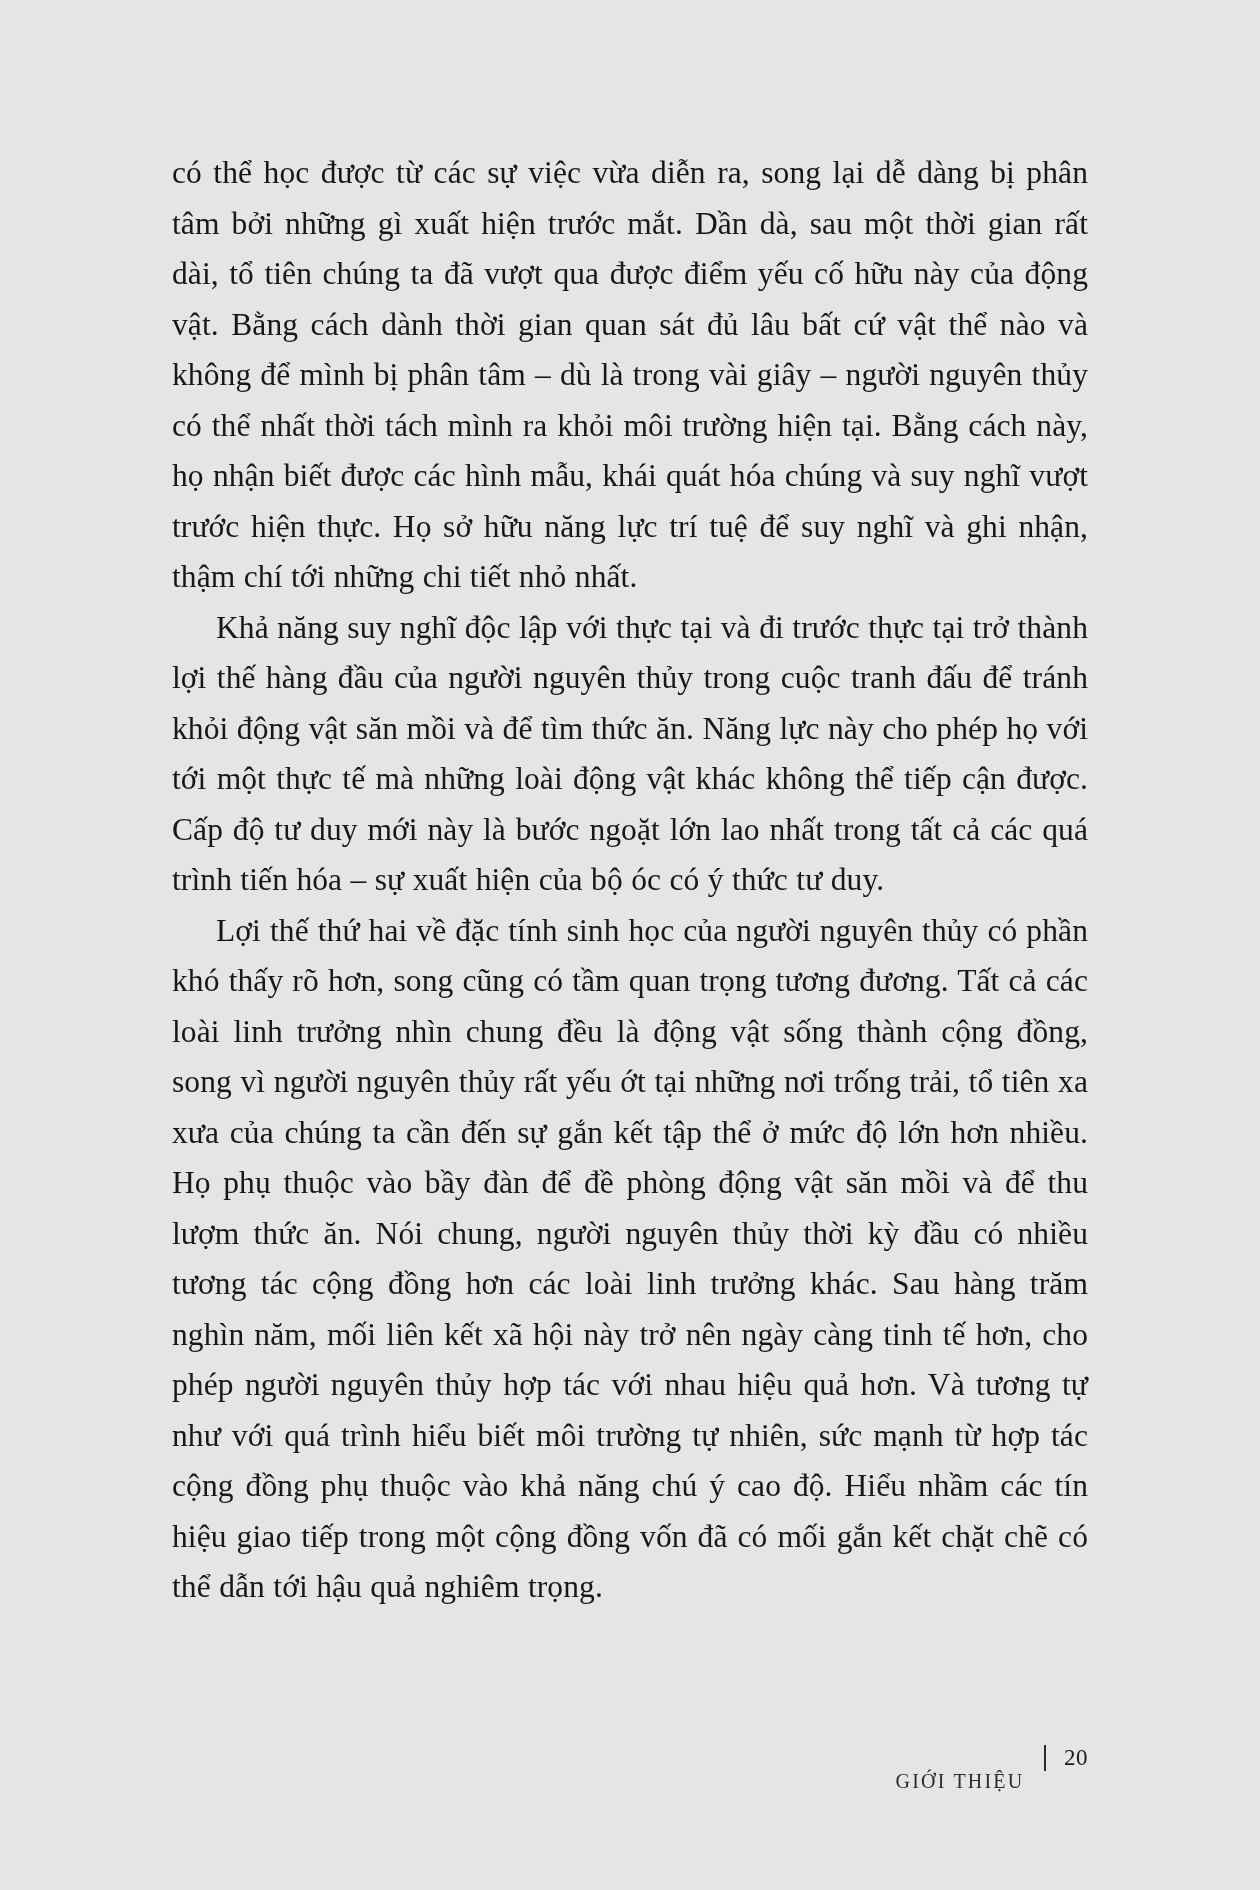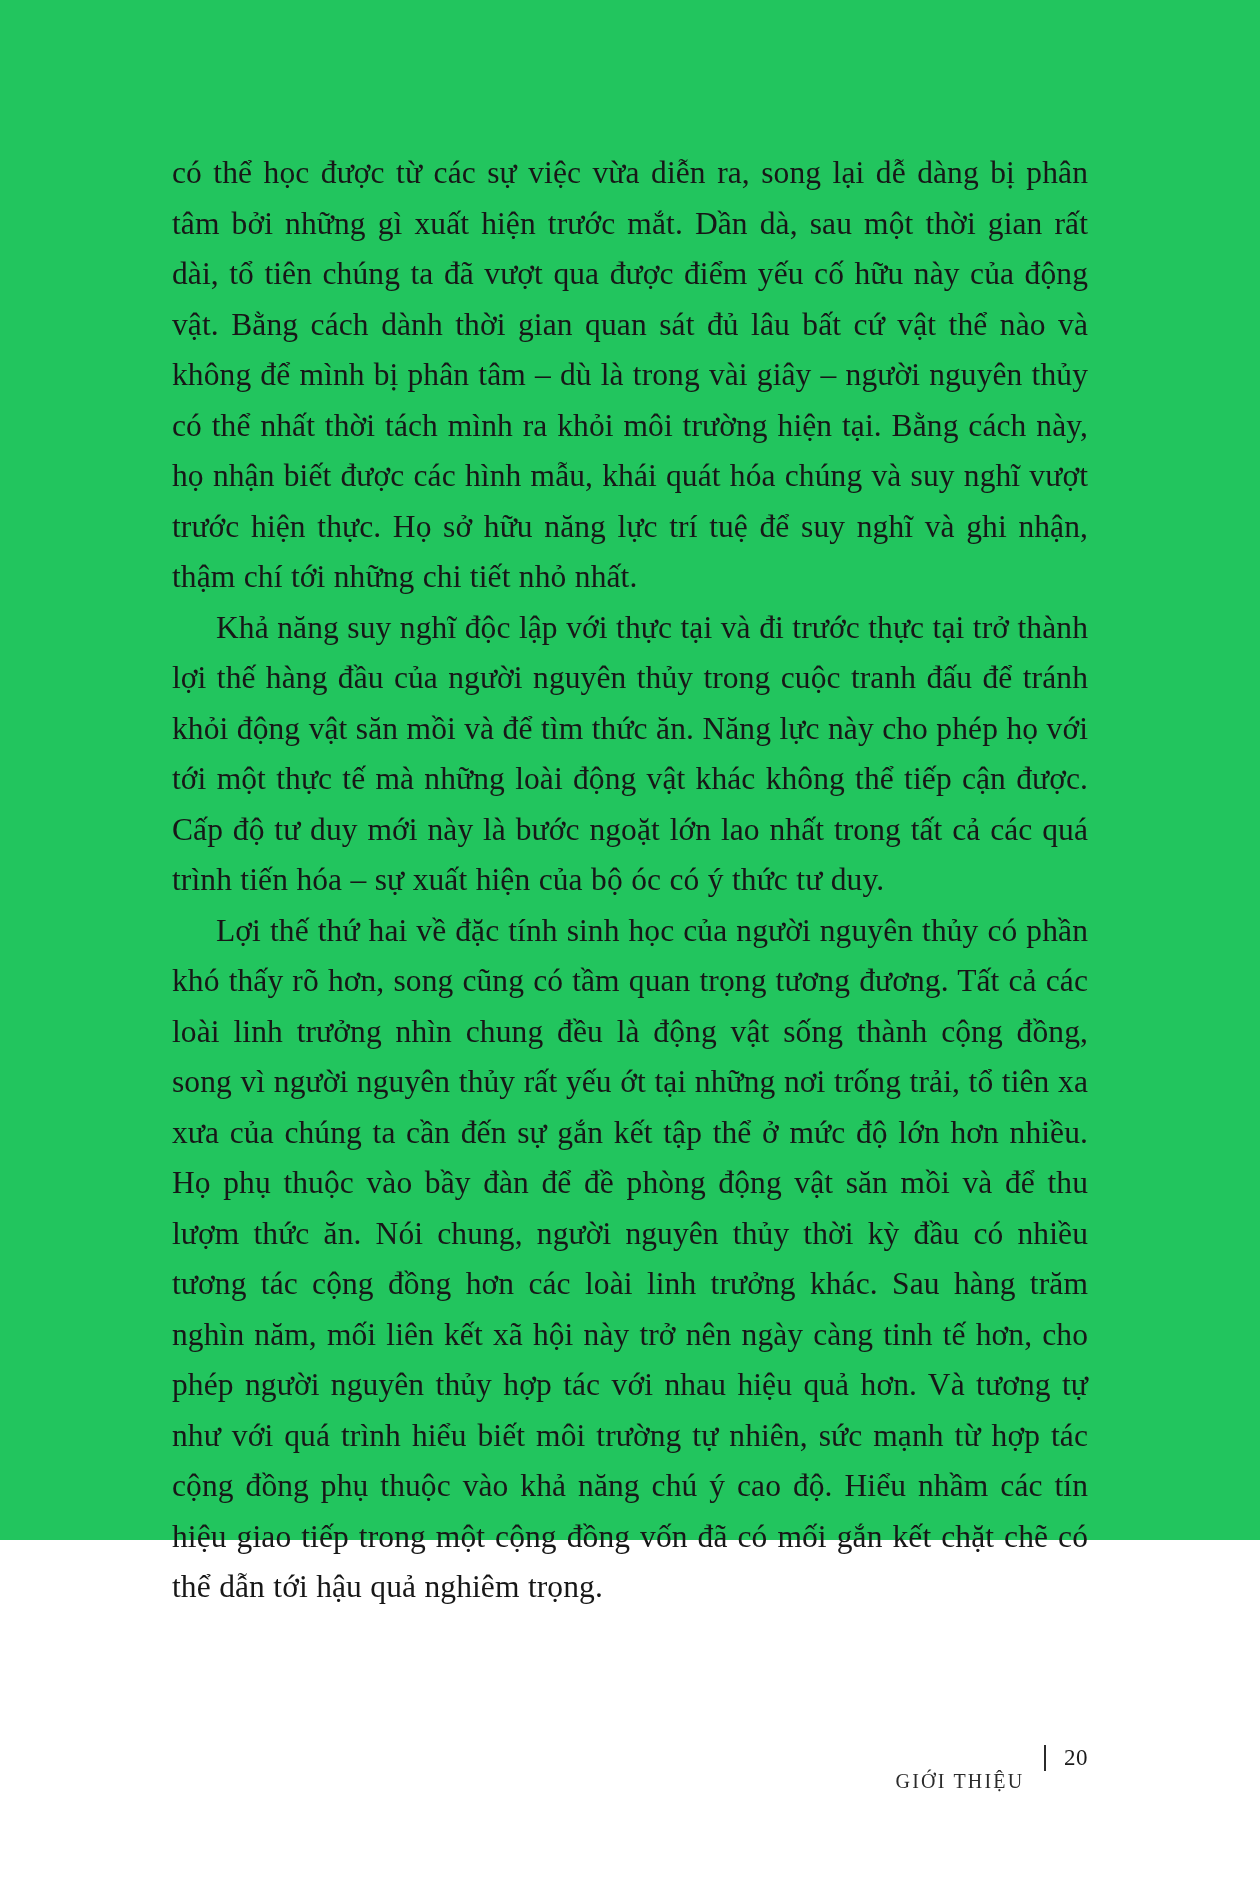--- a/index.html
+++ b/index.html
@@ -14,22 +14,22 @@
     position: relative;
     font-family: "Liberation Serif", "DejaVu Serif", serif;
     color: #1b1b1b;
     overflow: hidden;
   }
   .page {
     position: absolute;
     left: 0;
     top: 0;
     width: 1260px;
-    height: 1540px;
-    background: #22c55e;
+    height: 1890px;
+    background: #e5e5e5;
   }
   .text-block {
     position: absolute;
     left: 172px;
     top: 148px;
     width: 916px;
   }
   .para {
     font-size: 31.5px;
     line-height: 50.5px;

